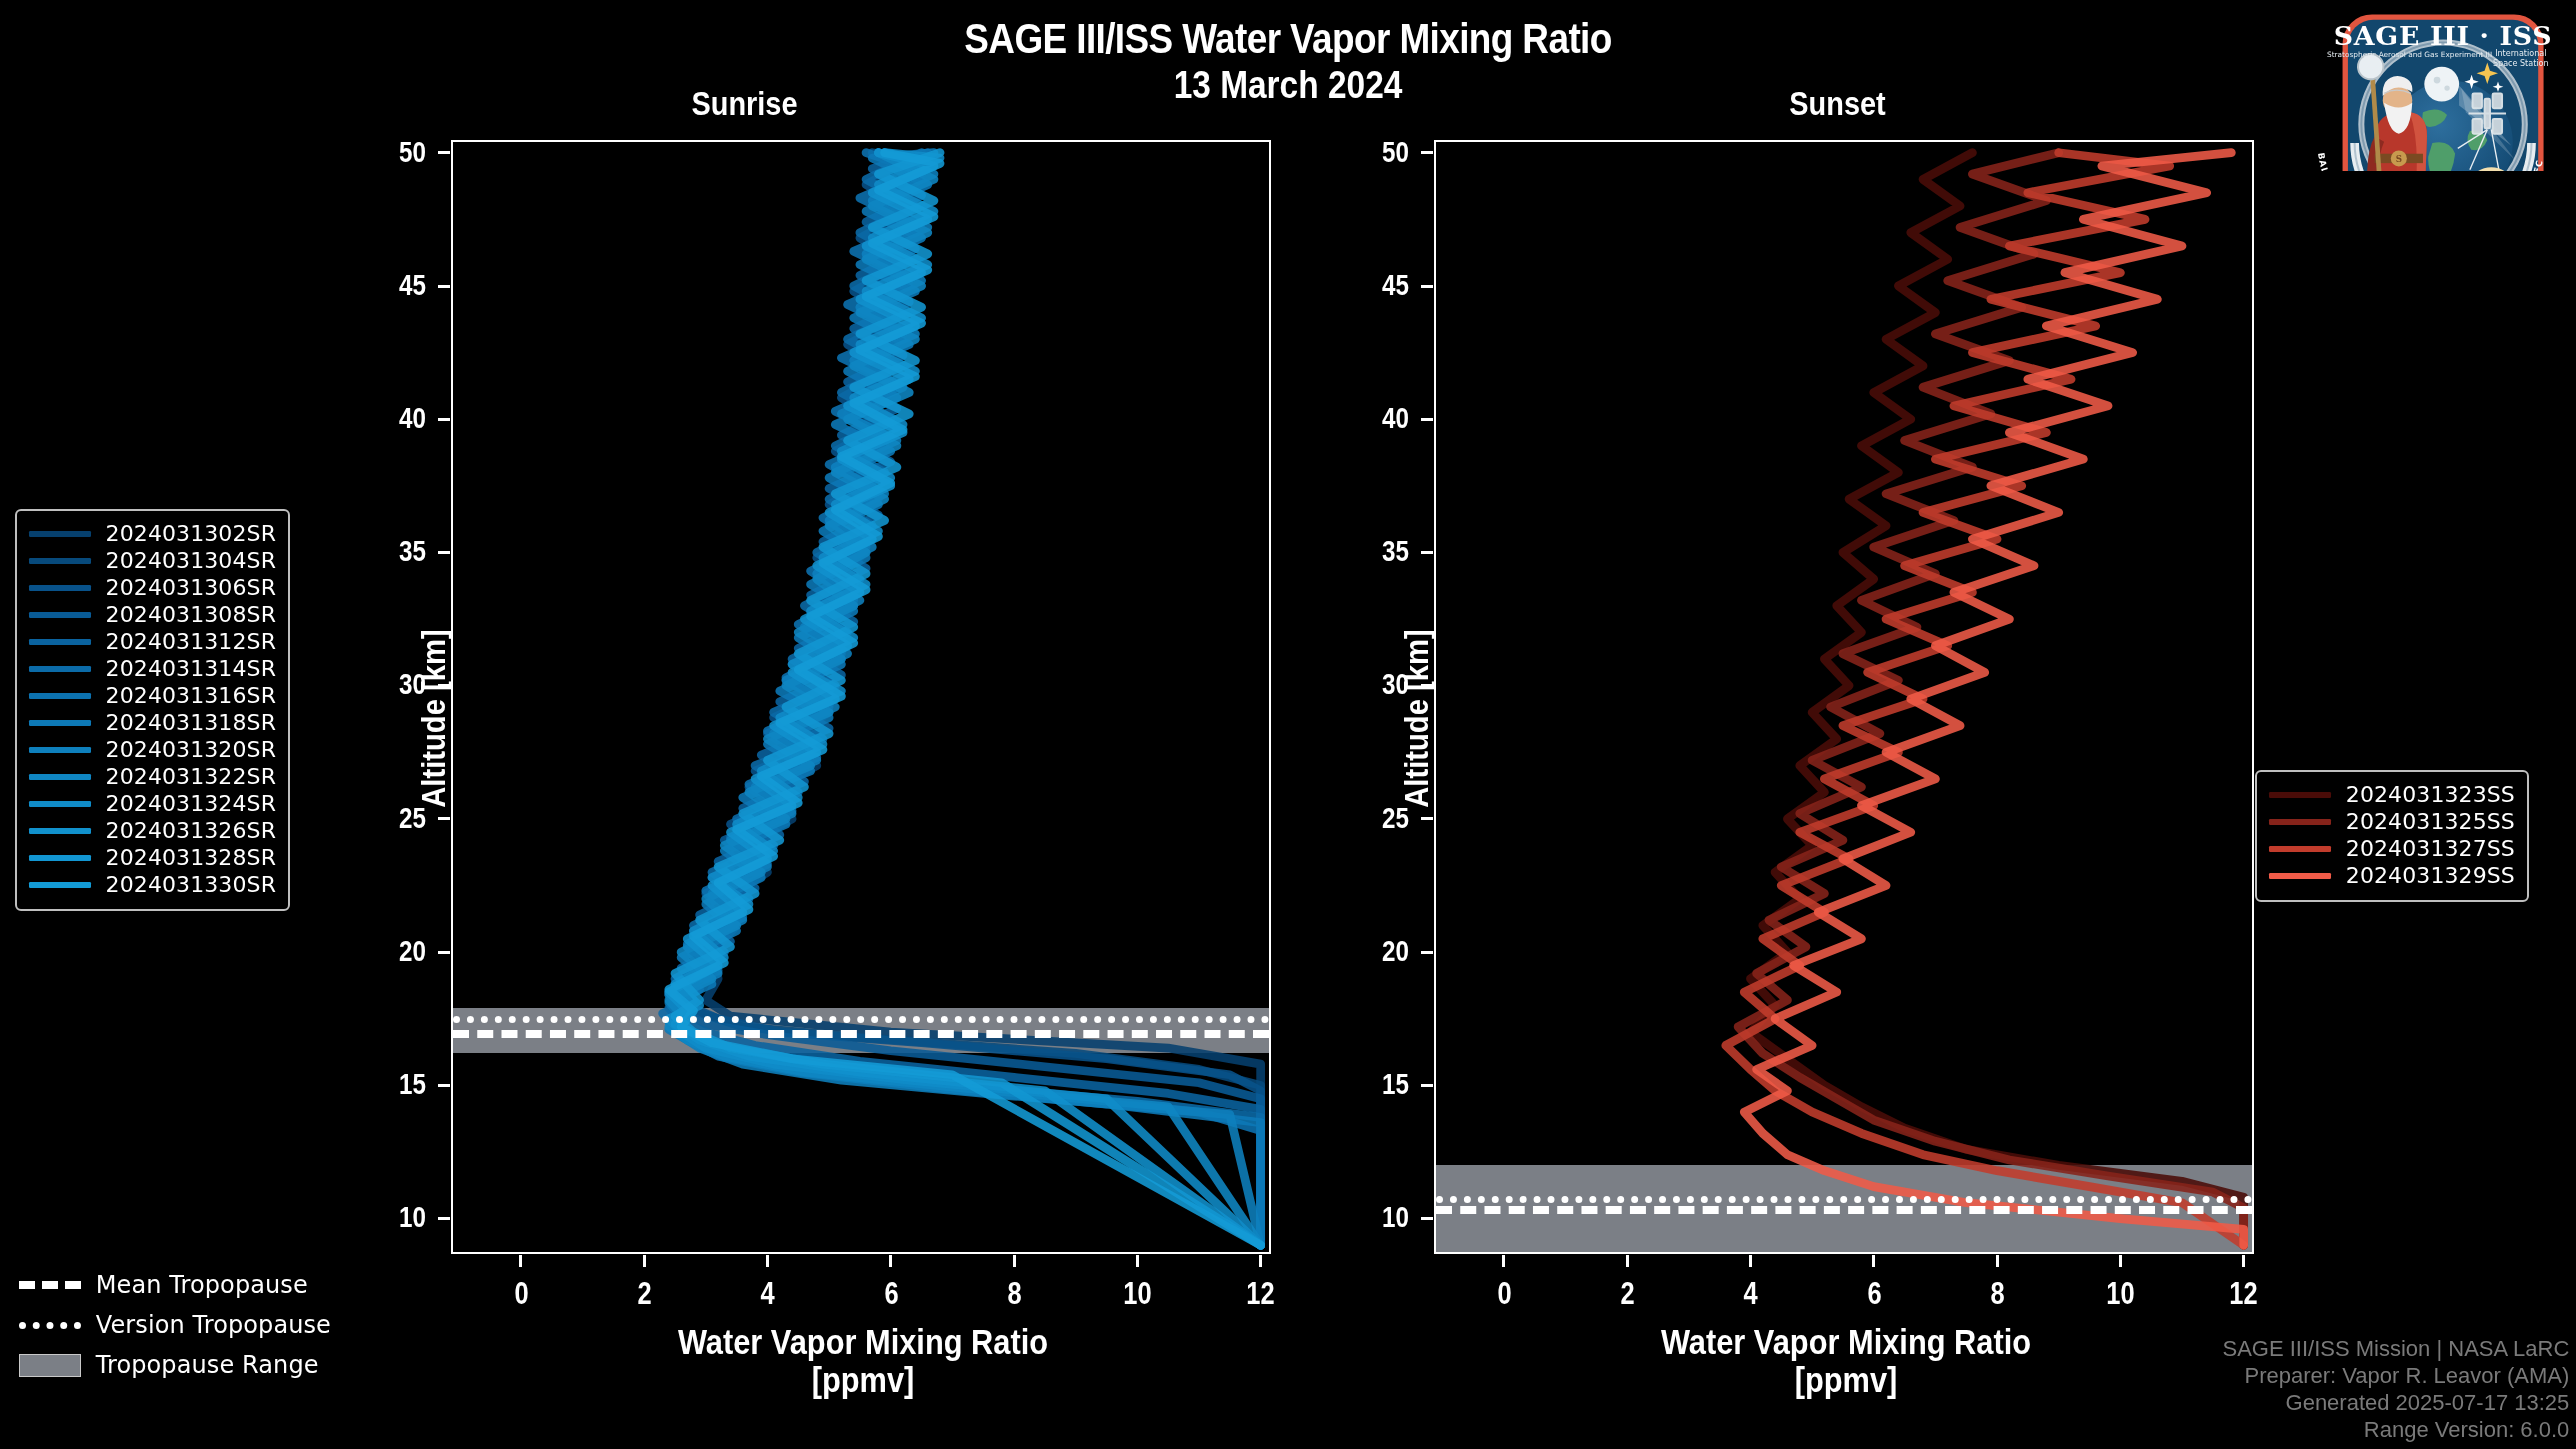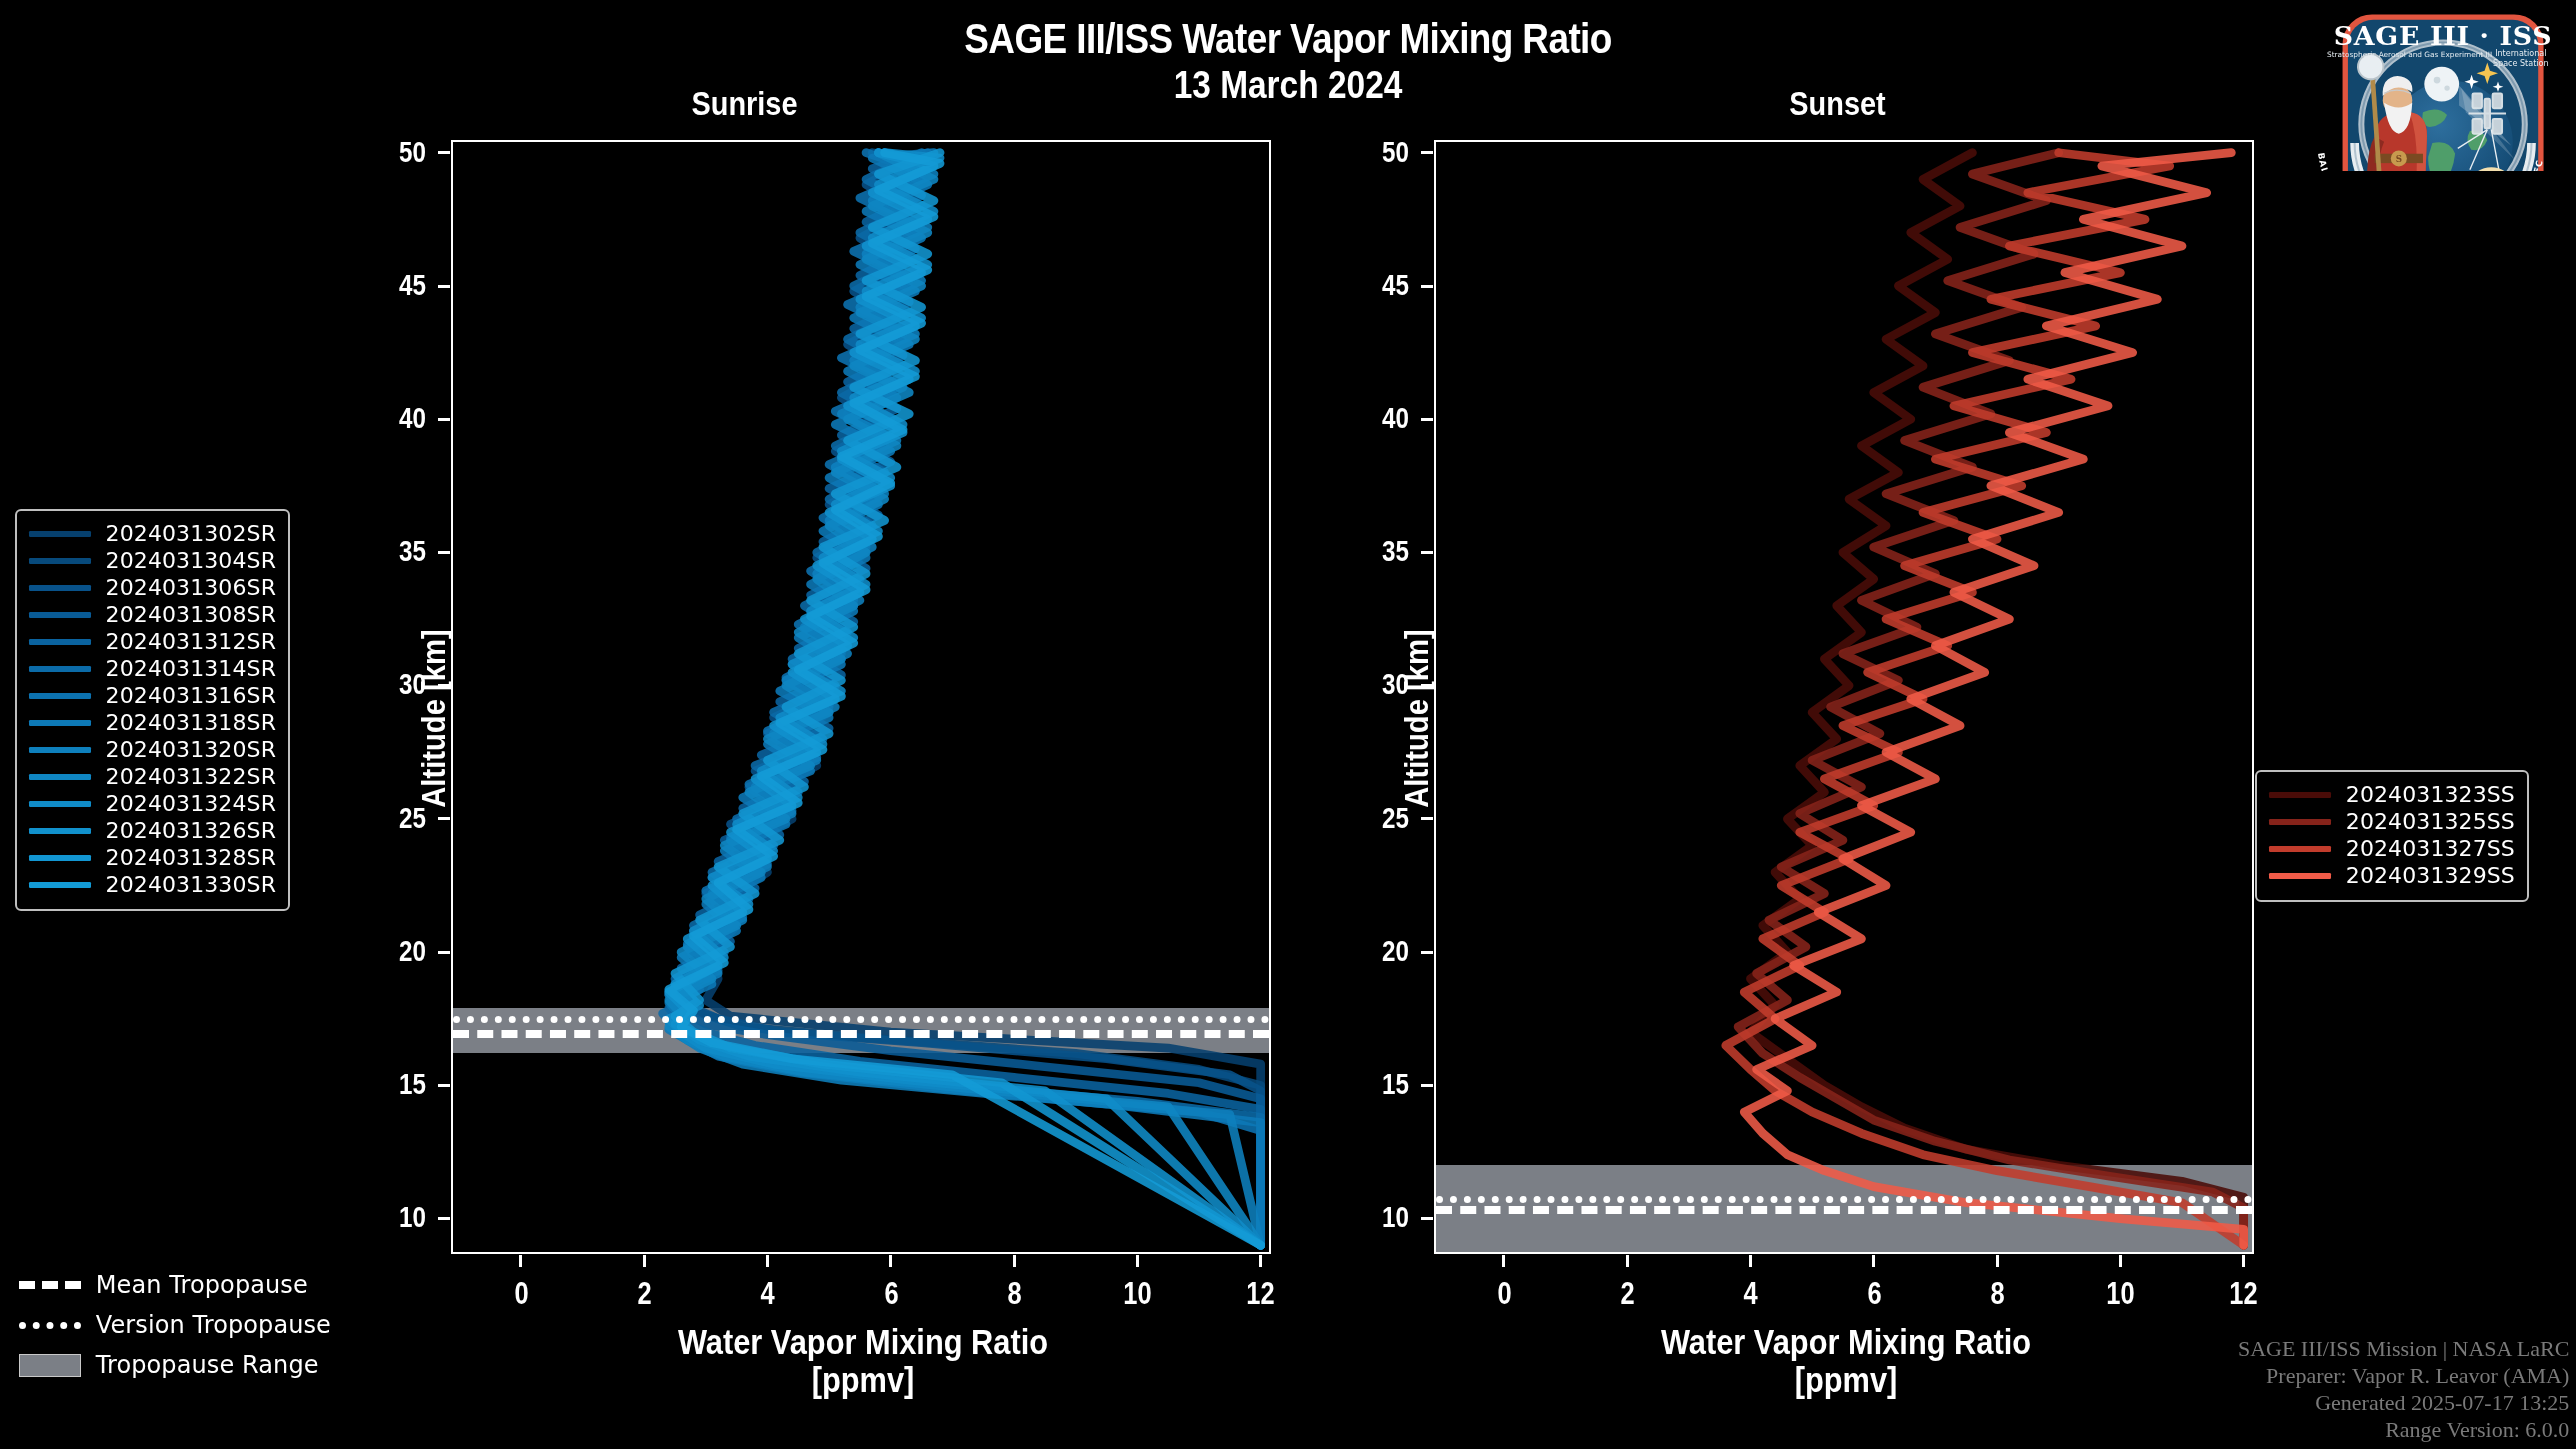--- a/index.html
+++ b/index.html
@@ -90,21 +90,21 @@
   #legend-trop .legend-row{ height:40px; }
   #legend-trop .legend-label{ font-size:24px; }
   .sw-dash{ width:62px; height:0; border-top:8px dashed #fff; margin-right:14.8px; flex:0 0 auto;}
   .sw-dot{ width:62px; height:0; border-top:7.4px dotted #fff; margin-right:14.8px; flex:0 0 auto;}
   .sw-box{ width:62px; height:23px; background:#7b7f86; border:1.3px solid #c9c9c9; margin-right:14.8px; flex:0 0 auto;}
 
   
   #credits{
     position:absolute; right:6.7px; bottom:5.4px; text-align:right;
     color:#7a7a7a; font-size:22px; line-height:1.22;
-    font-family:Liberation Serif, serif;
+    font-family:Liberation Sans, sans-serif;
   }
 
   
   #patch{ position:absolute; left:2290px; top:5.4px; width:282px; height:166px; overflow:hidden; }
   #patch svg{ display:block; }
 </style>
 </head>
 <body>
 
 <div id="main-title">SAGE III/ISS Water Vapor Mixing Ratio</div>

